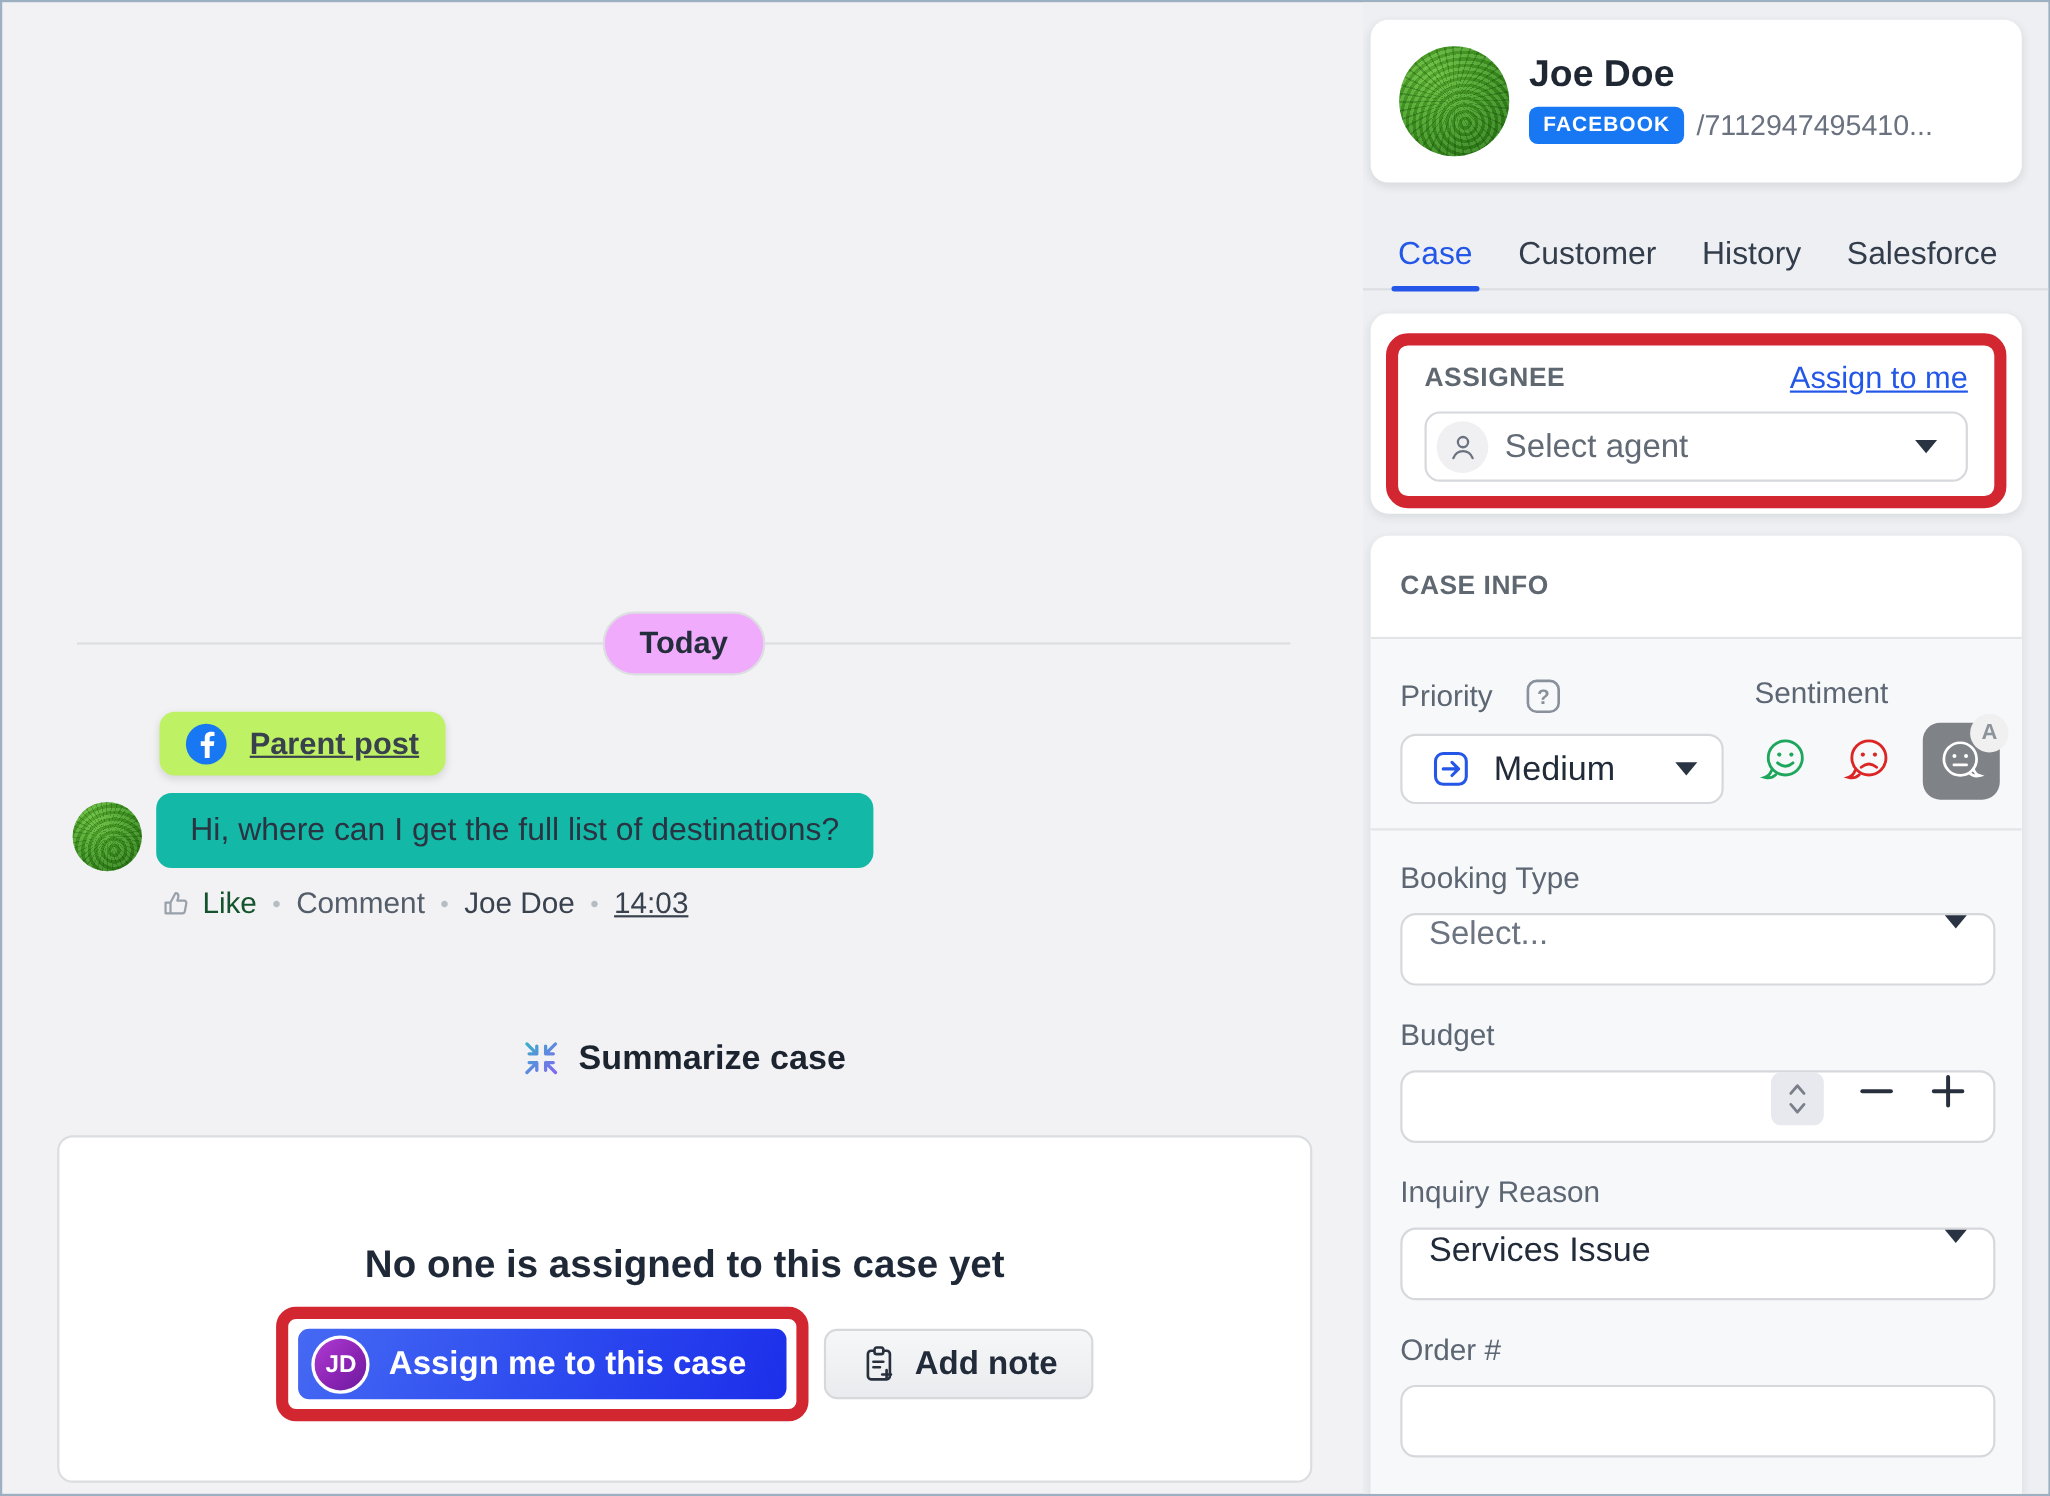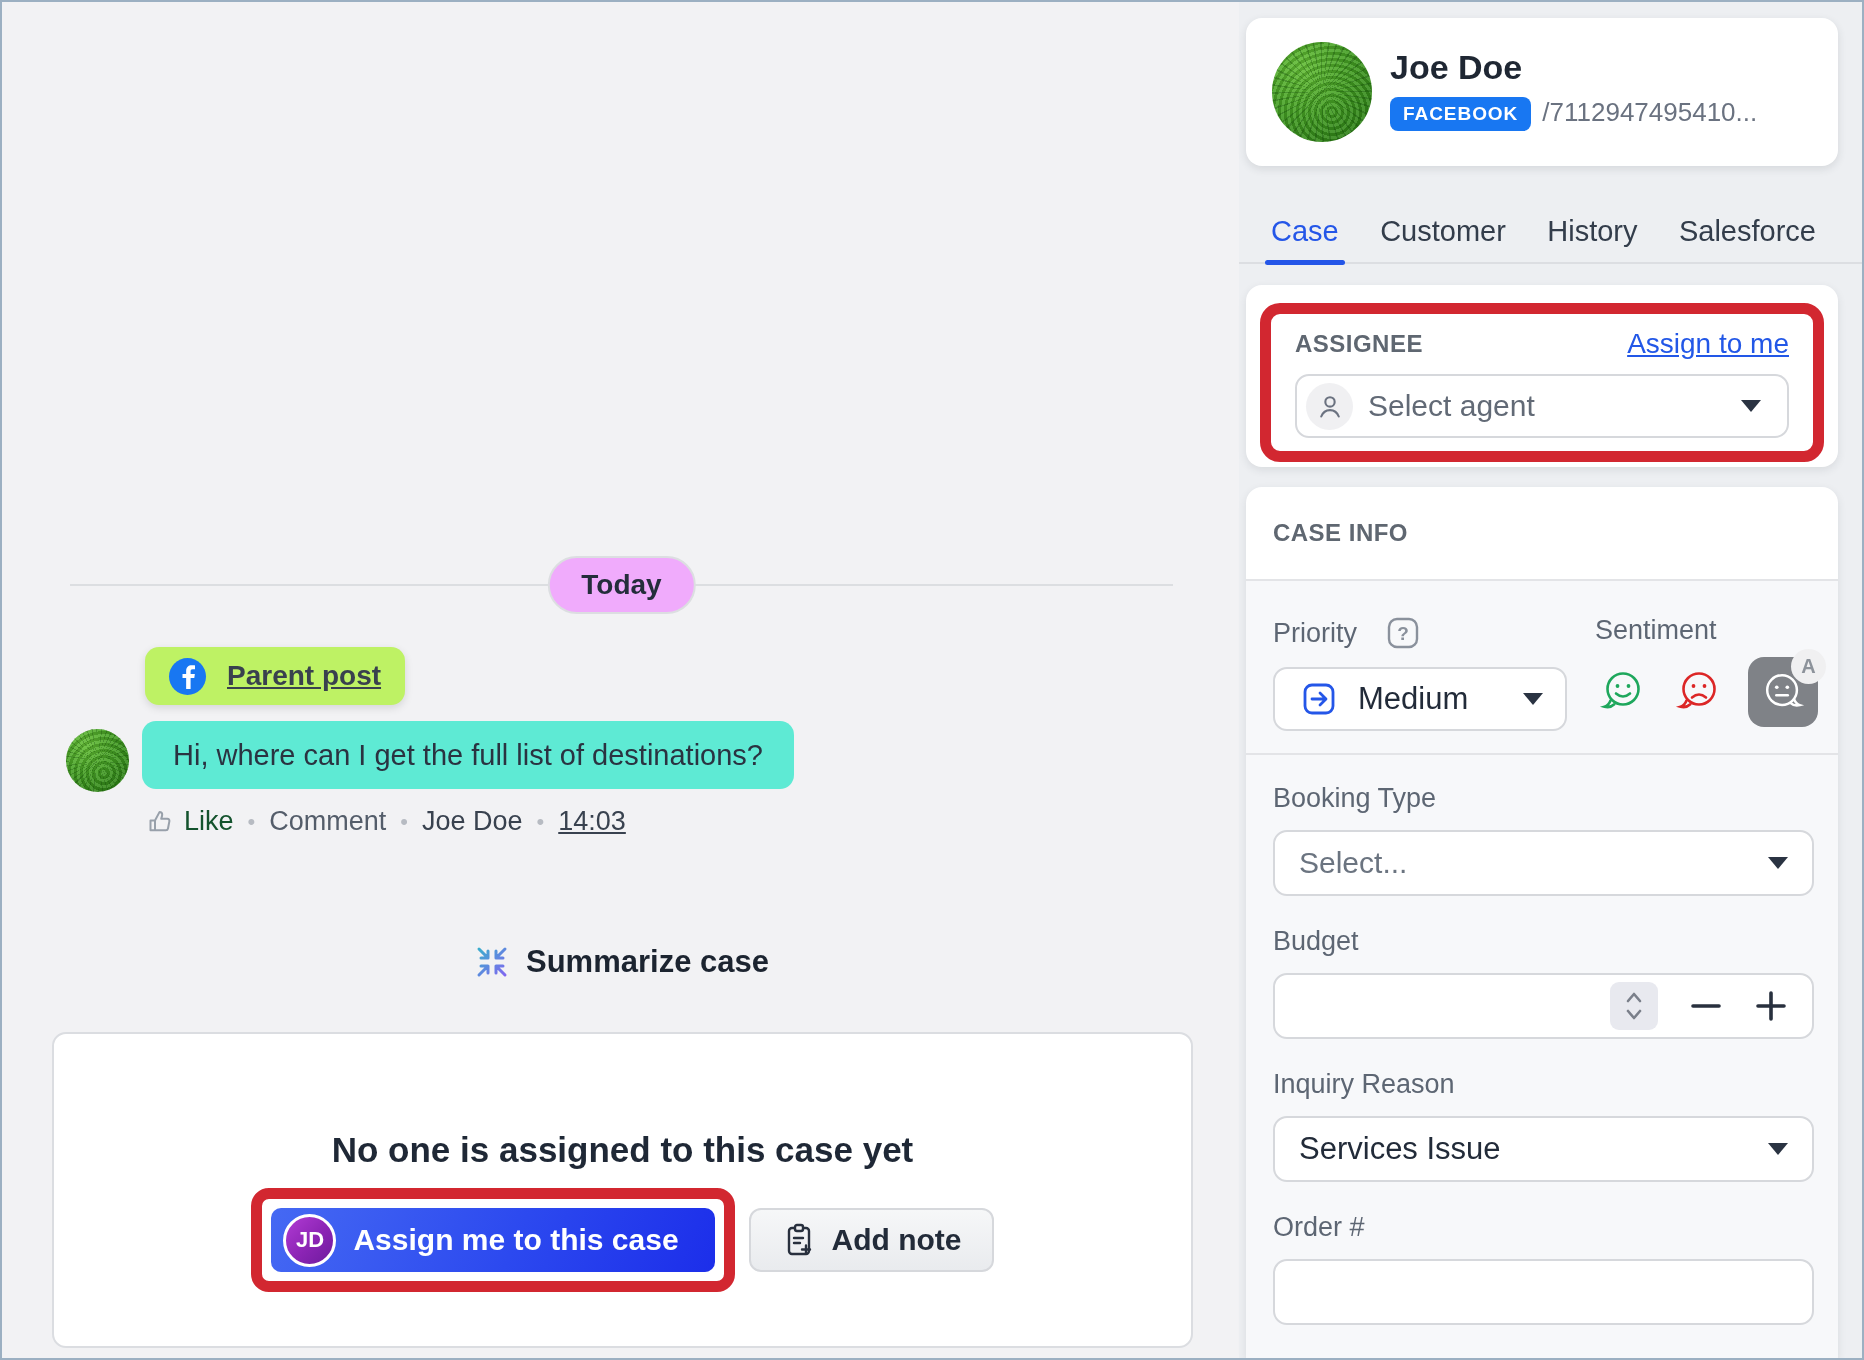--- a/index.html
+++ b/index.html
@@ -20,21 +20,21 @@
   .fb-circle{width:37px;height:37px;border-radius:50%;background:#1877f2;display:flex;align-items:center;justify-content:center;}
   .parent-chip-label{font-size:28px;font-weight:600;color:#39414e;text-decoration:underline;}
 
   .grass{background:
       radial-gradient(circle at 30% 25%,#63bd35 0%,#45a024 45%,#2f8317 80%,#276f12 100%);
       position:relative;overflow:hidden;}
   .grass::after{content:"";position:absolute;inset:0;
       background:repeating-conic-gradient(rgba(0,0,0,0) 0deg 7deg,rgba(10,60,5,.28) 7deg 9deg),
                  repeating-radial-gradient(circle at 60% 70%,rgba(255,255,255,.10) 0 3px,rgba(0,0,0,.12) 3px 6px);}
   .msg-avatar{position:absolute;left:64px;top:727px;width:63px;height:63px;border-radius:50%;}
-  .msg-bubble{position:absolute;left:140px;top:719px;height:68px;background:#5eead4;border-radius:14px;
+  .msg-bubble{position:absolute;left:140px;top:719px;height:68px;background:#14b8a6;border-radius:14px;
     display:flex;align-items:center;padding:0 31px;font-size:29px;color:#2a3341;}
 
   .like-row{position:absolute;left:145px;top:804px;display:flex;align-items:center;gap:14px;font-size:27px;}
   .like-link{color:#14532d;display:flex;align-items:center;gap:9px;cursor:pointer;}
   .dot-sep{color:#b7bbc2;font-size:22px;}
   .comment-link{color:#545d6a;font-weight:500;cursor:pointer;}
   .msg-author{color:#39424f;}
   .msg-time{color:#39424f;text-decoration:underline;cursor:pointer;}
 
   .summarize{position:absolute;left:68px;top:942px;width:1103px;display:flex;align-items:center;justify-content:center;gap:16px;cursor:pointer;}
@@ -55,21 +55,21 @@
     background:linear-gradient(#f6f7f8,#e9ebee);display:flex;align-items:center;gap:15px;cursor:pointer;}
   .add-note-label{font-size:30px;font-weight:700;color:#222b39;}
 
   
   .panel{position:absolute;left:1237px;top:0;width:625px;height:100%;background:#edeff2;}
 
   .profile-card{position:absolute;left:7px;top:16px;width:592px;height:148px;background:#fff;border-radius:16px;
     box-shadow:0 3px 9px rgba(40,50,60,.12);}
   .profile-avatar{position:absolute;left:26px;top:24px;width:100px;height:100px;border-radius:50%;}
   .profile-name{position:absolute;left:144px;top:30px;font-size:34px;font-weight:700;color:#1f2733;}
-  .profile-meta{position:absolute;left:144px;top:79px;display:flex;gap:11px;}
+  .profile-meta{position:absolute;left:144px;top:79px;display:flex;align-items:center;gap:11px;}
   .fb-badge{background:#1877f2;color:#fff;font-size:19px;font-weight:700;letter-spacing:.05em;
     padding:6px 13px;border-radius:8px;}
   .profile-handle{font-size:26px;color:#6a7280;}
 
   .tabs{position:absolute;left:0;top:198px;width:100%;height:64px;padding:0 46px 0 30px;
     display:flex;justify-content:space-between;align-items:center;border-bottom:2px solid #dcdee2;}
   .tab{font-size:29px;color:#333d4b;position:relative;cursor:pointer;padding:0 2px;}
   .tab.active{color:#2456e8;}
   .tab.active .tab-underline{position:absolute;left:-4px;right:-4px;bottom:-17px;height:5px;background:#2456e8;border-radius:3px;}
 
@@ -106,21 +106,21 @@
   .sent-btn{background:none;border:none;padding:0;cursor:pointer;display:flex;}
   .sent-gap1{margin-left:28px;}
   .sent-auto{margin-left:26px;position:relative;width:70px;height:70px;border-radius:16px;background:#7f8287;
     display:flex;align-items:center;justify-content:center;border:none;cursor:pointer;}
   .auto-badge{position:absolute;top:-8px;right:-8px;width:35px;height:35px;border-radius:50%;background:#f0f0f1;
     display:flex;align-items:center;justify-content:center;font-size:20px;font-weight:700;color:#8d939b;}
 
   .fields{padding:28px 24px 0 27px;}
   .field{margin-bottom:30px;}
   .field-box{margin-top:16px;height:66px;background:#fff;border:2px solid #d6d8dc;border-radius:14px;
-    display:flex;align-items:center;padding:0 24px;}
+    display:flex;align-items:flex-start;padding:0 24px;}
   .select-box{cursor:pointer;}
   .select-placeholder{flex:1;font-size:30px;color:#6b7480;}
   .select-value{flex:1;font-size:31px;color:#222b39;}
   .budget-spacer{flex:1;}
   .stepper{width:48px;height:48px;border-radius:9px;background:#e8e9ef;display:flex;align-items:center;justify-content:center;cursor:pointer;}
   .minus-btn,.plus-btn{background:none;border:none;padding:0;margin-left:31px;display:flex;cursor:pointer;}
   .order-input{width:100%;height:100%;border:none;outline:none;font-size:30px;color:#222b39;background:transparent;}
 </style>
 </head>
 <body>

